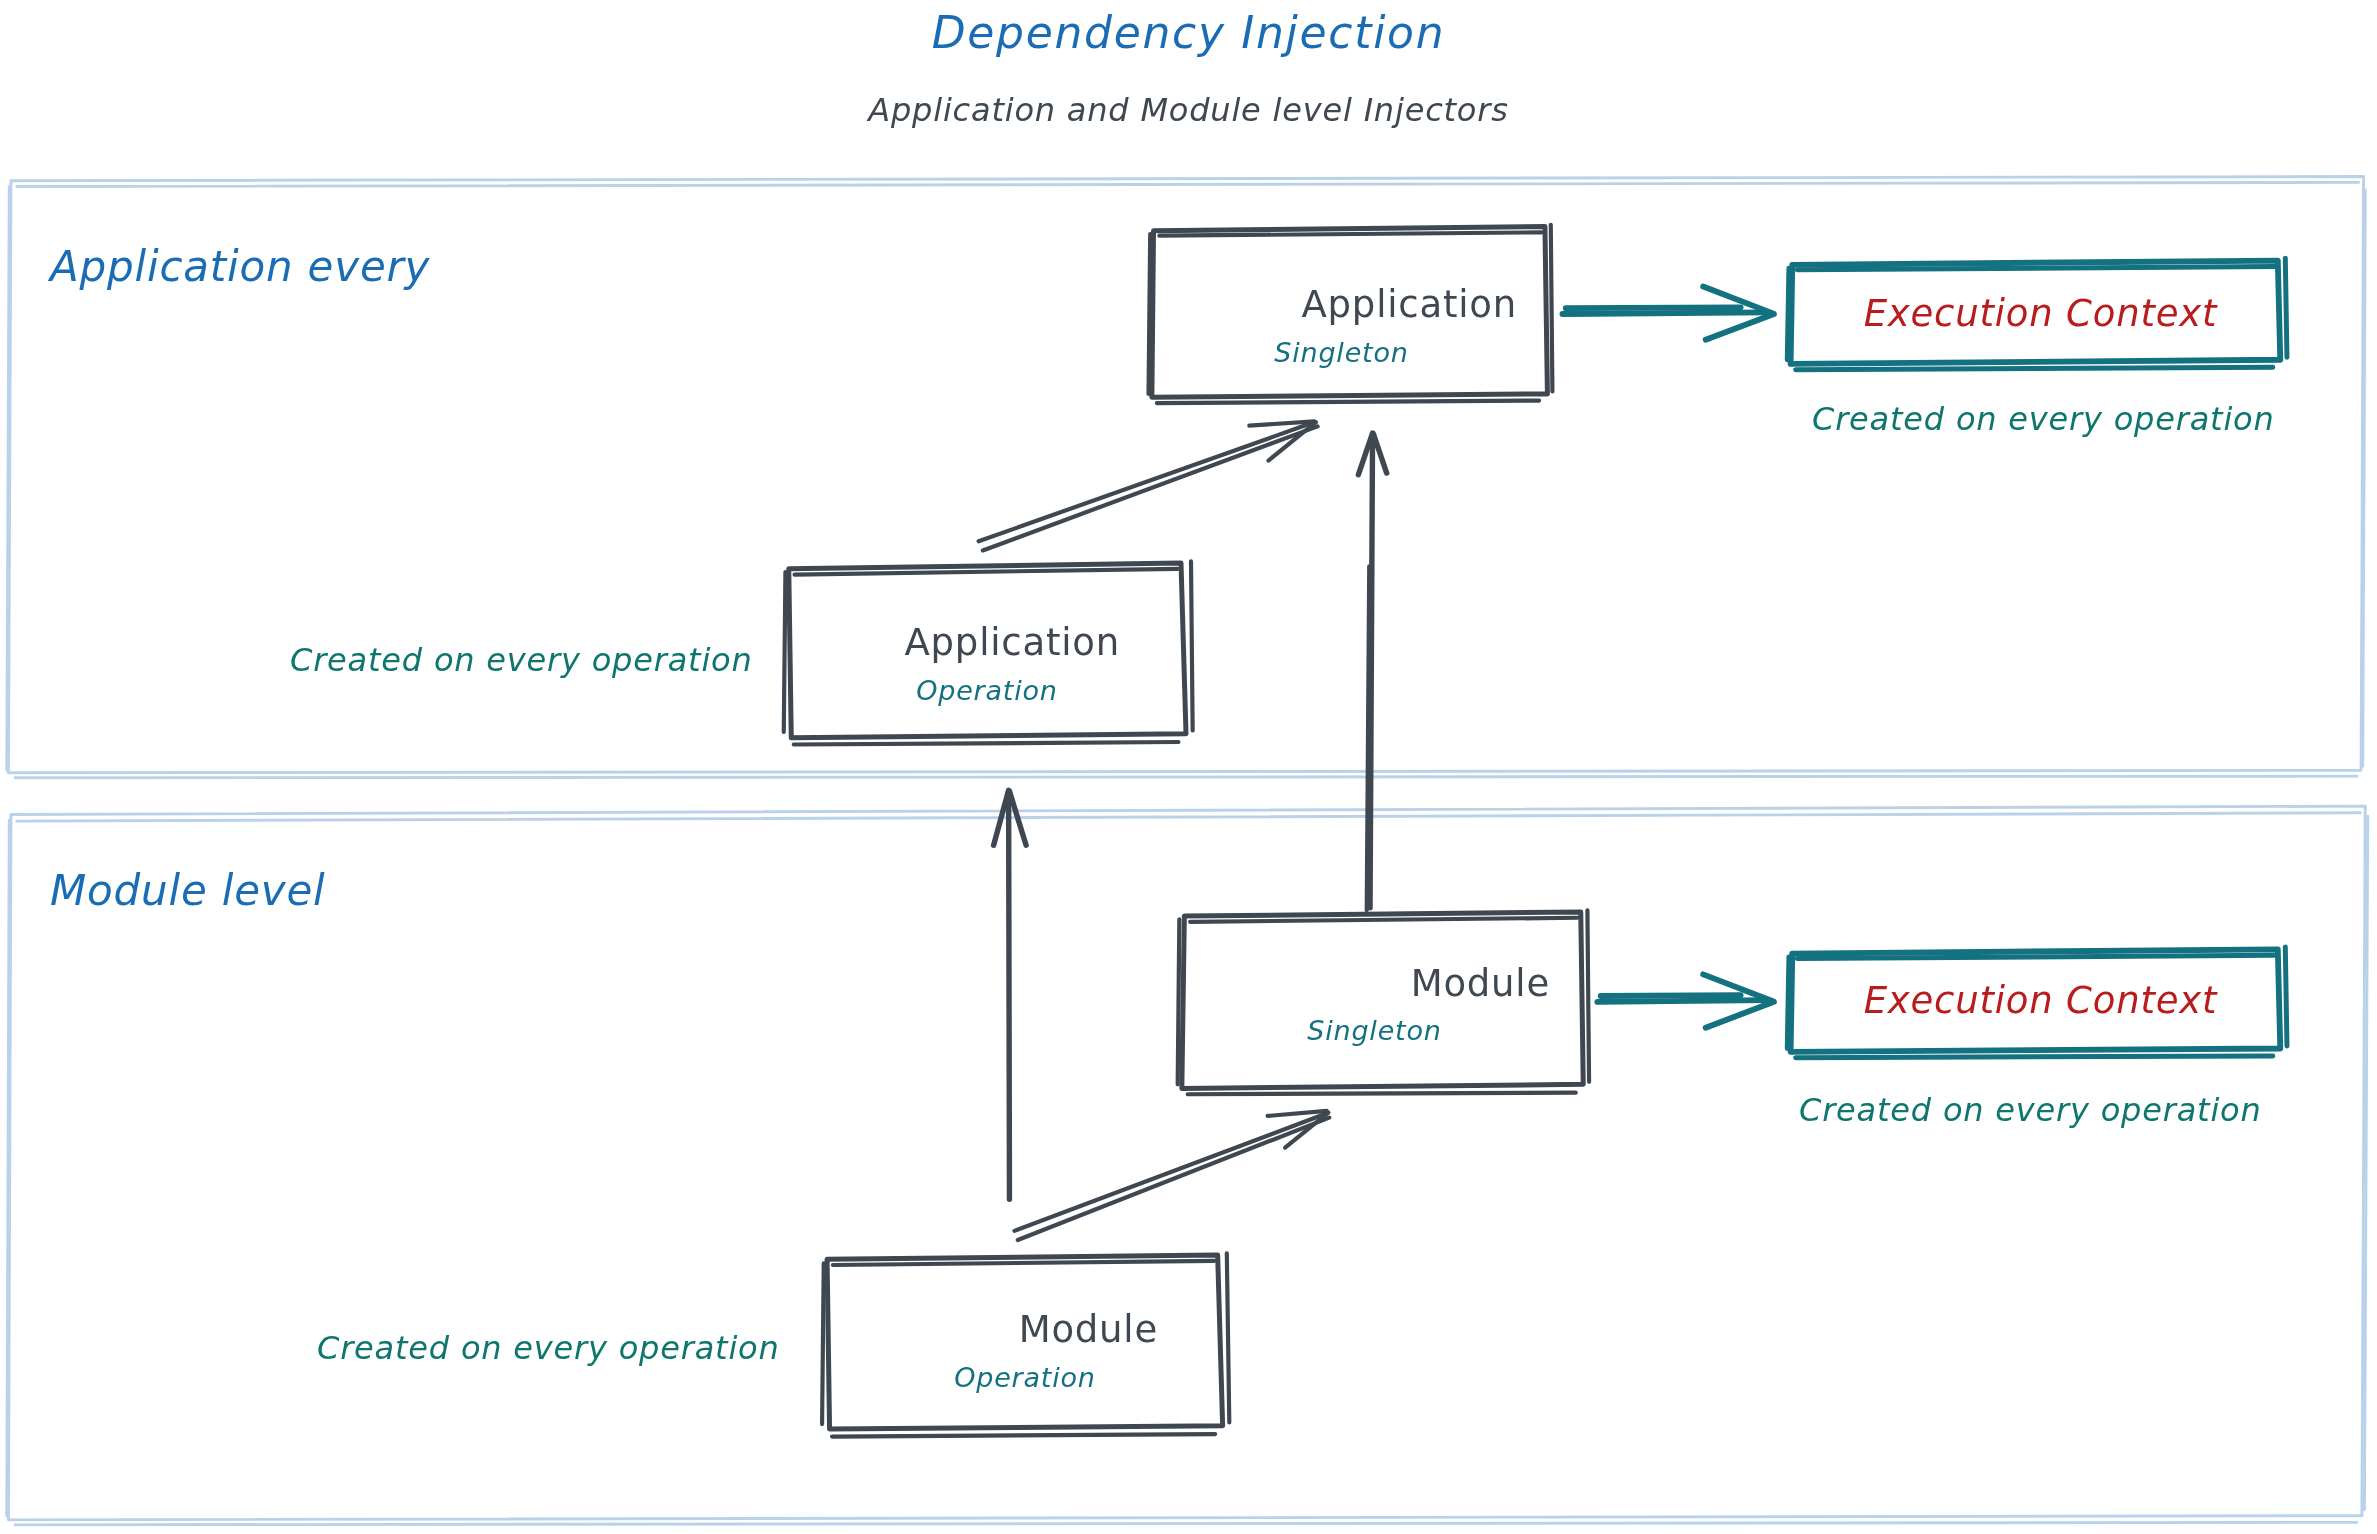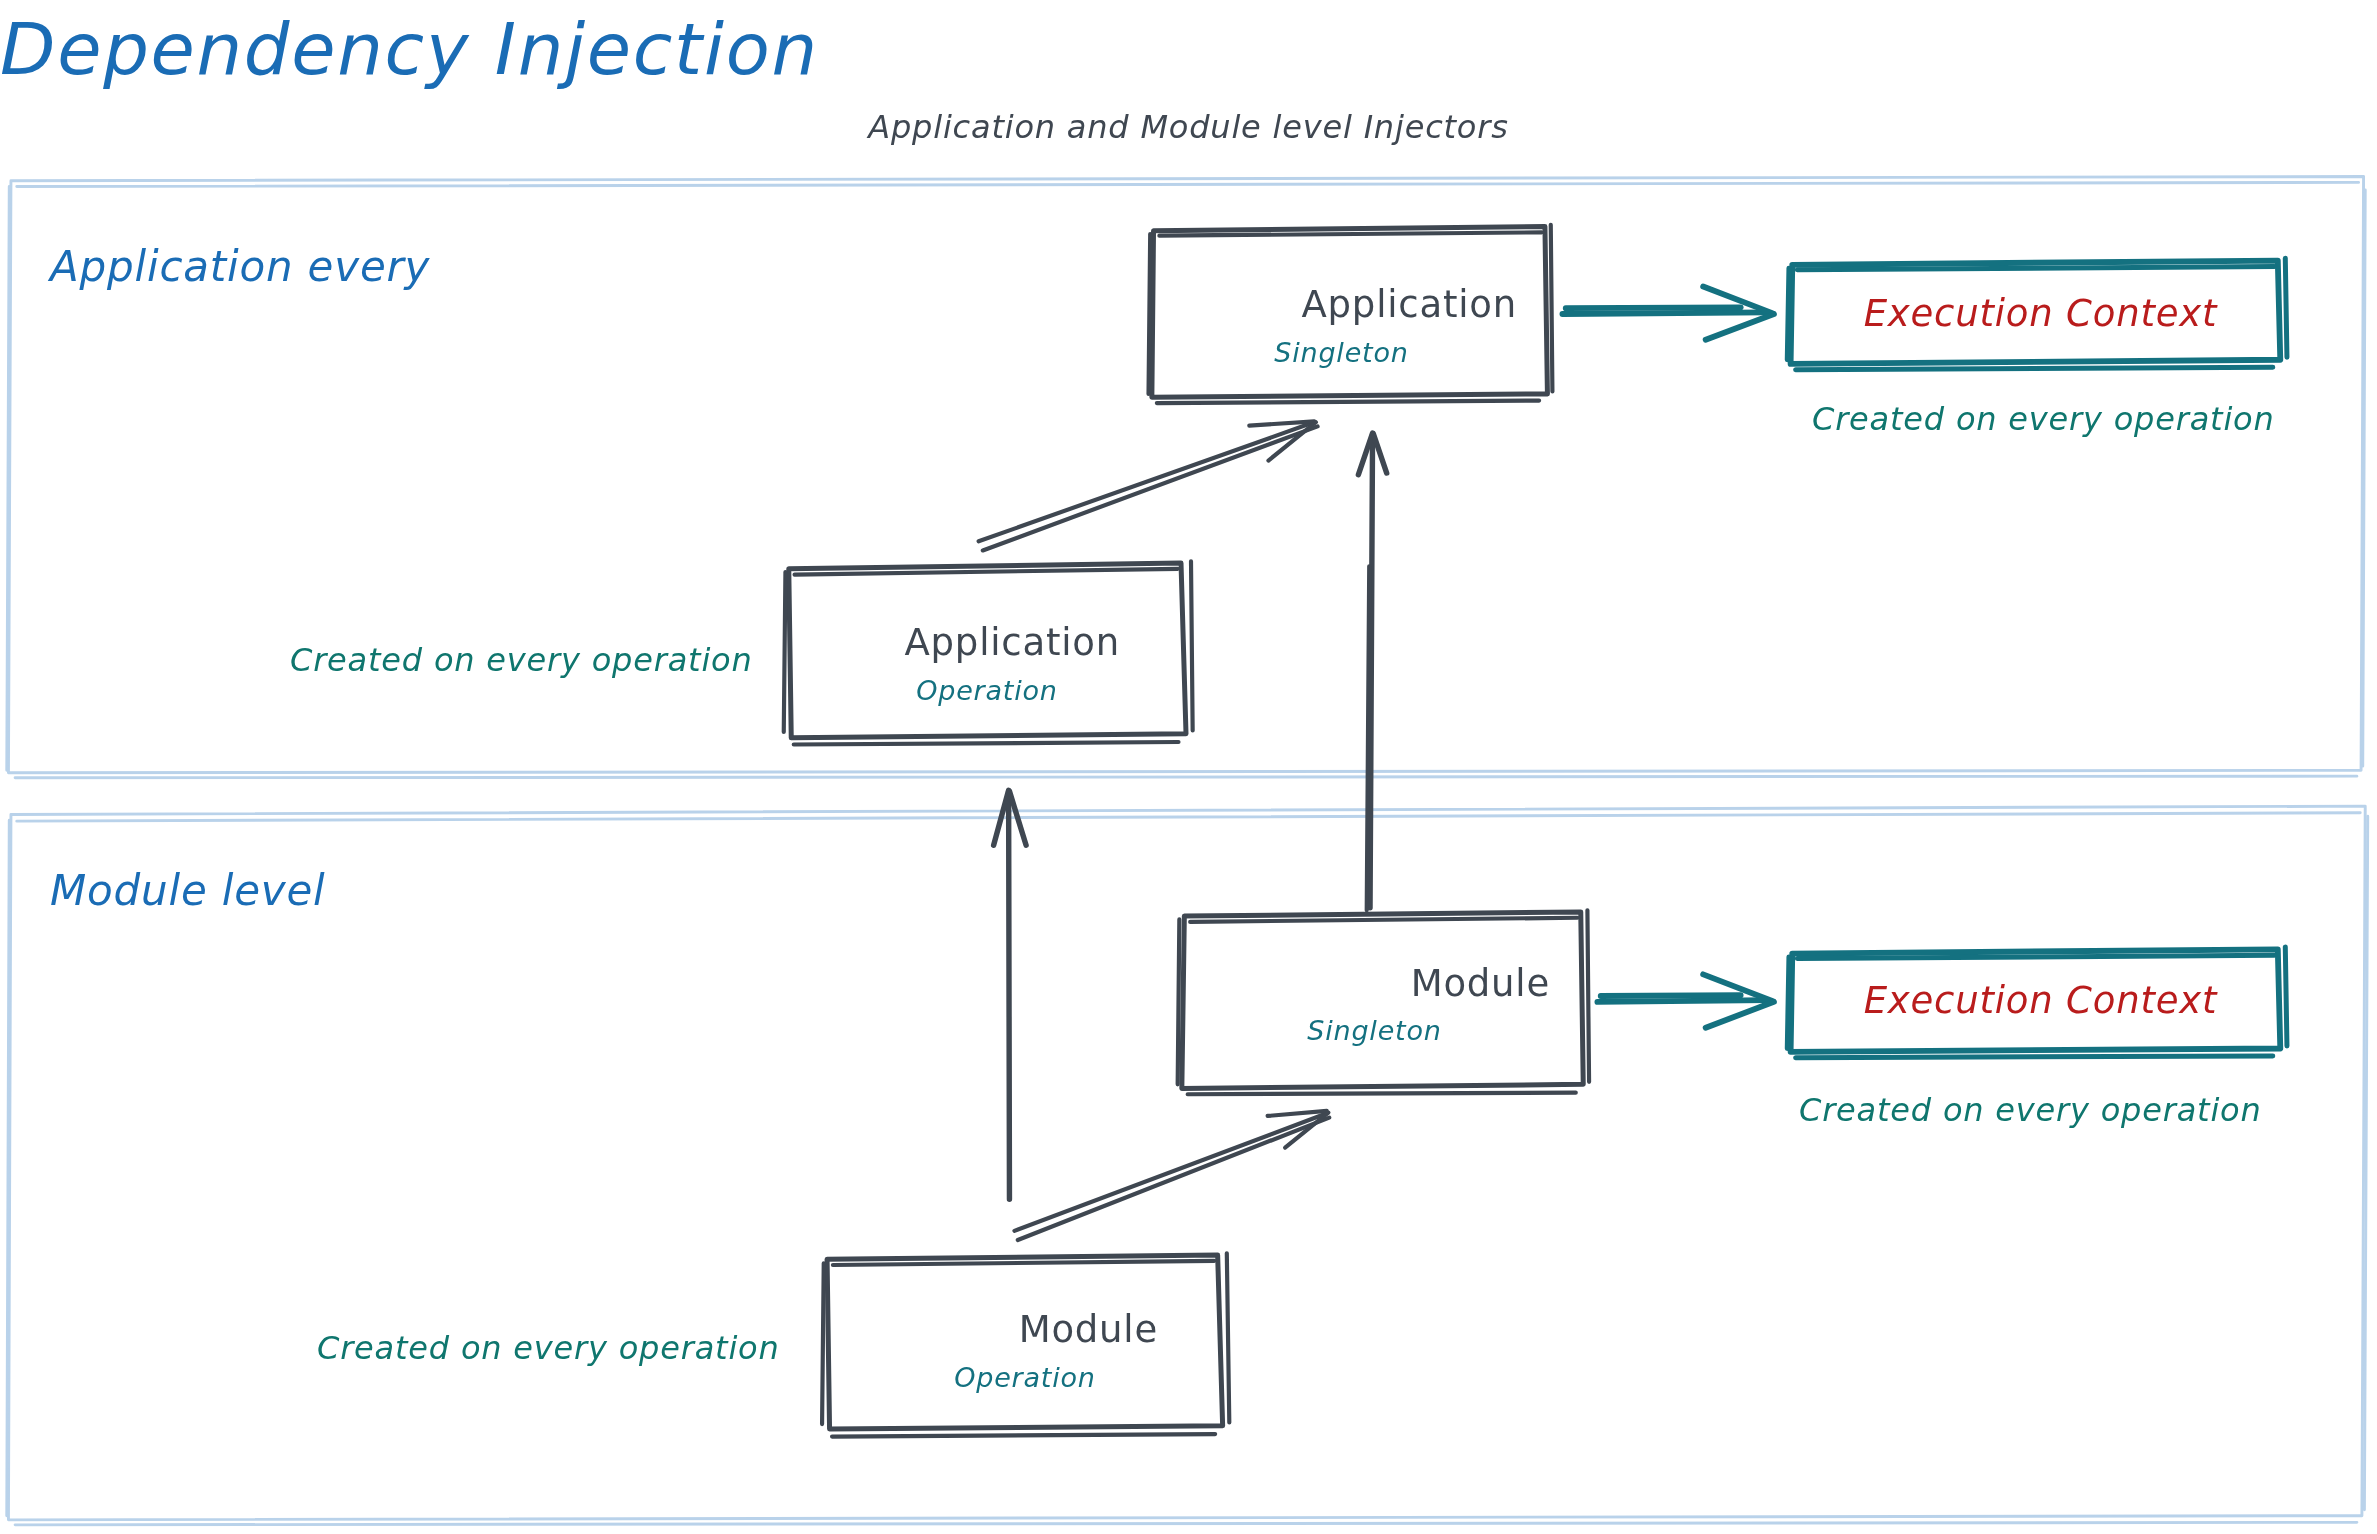--- a/index.html
+++ b/index.html
@@ -29,30 +29,30 @@
   }
   .txt {
     position: absolute;
     white-space: nowrap;
     font-family: "DejaVu Sans", sans-serif;
   }
   
   #diagram-title {
     left: 0; top: 6.7px;
     width: 2377px;
-    text-align: left;
-    font-size: 72px;
+    text-align: center;
+    font-size: 44px;
     font-style: italic;
     font-weight: 400;
     color: #1a6cb5;
     letter-spacing: 1.7px;
     white-space: nowrap;
   }
   #diagram-subtitle {
-    left: 0; top: 108px;
+    left: 0; top: 91px;
     width: 2377px;
     text-align: center;
     font-size: 32px;
     font-style: italic;
     color: #3f4751;
     letter-spacing: 0.8px;
   }
   
   .container-caption {
     font-size: 42px;

